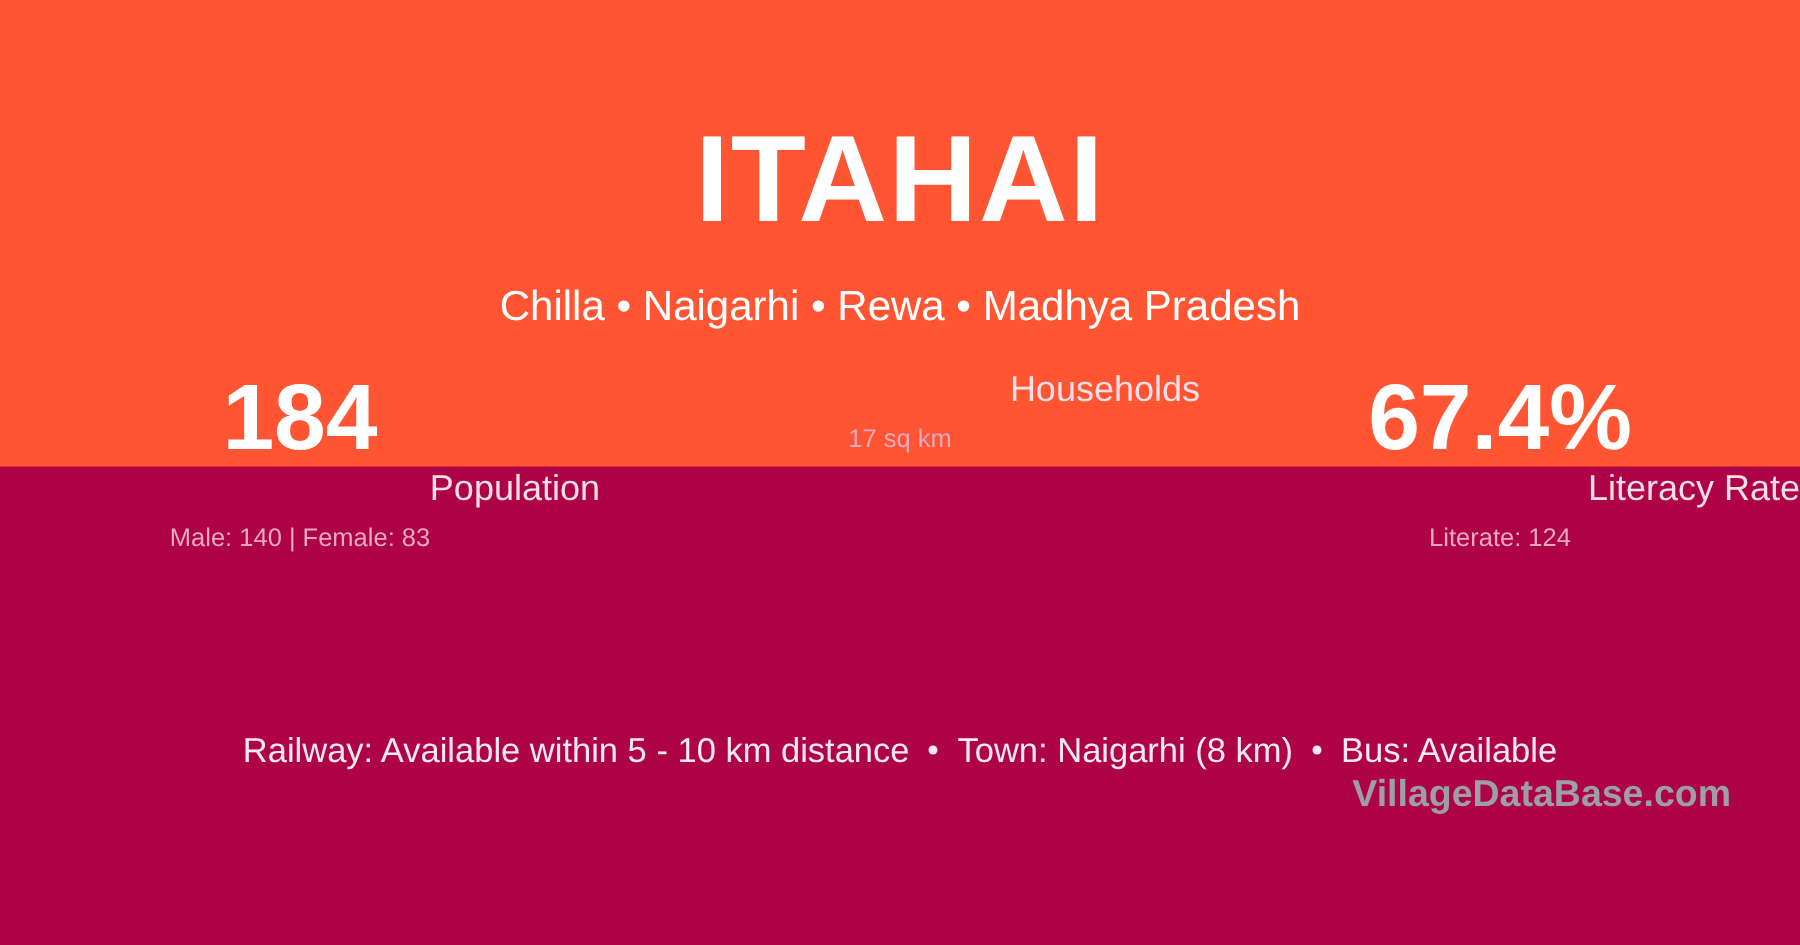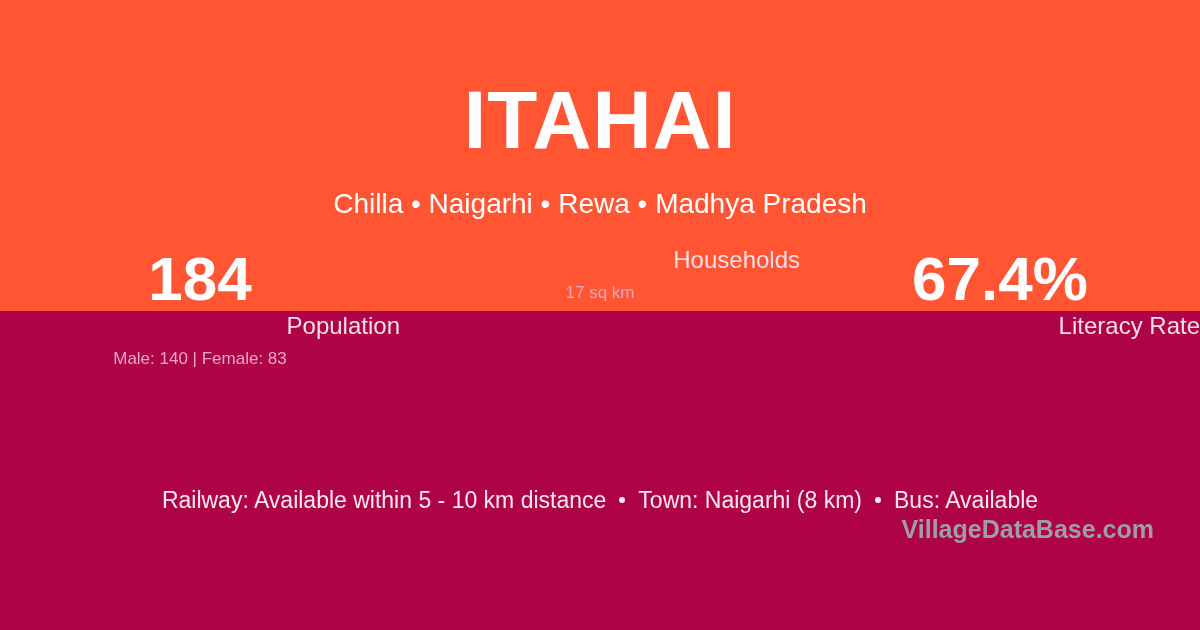--- a/index.html
+++ b/index.html
@@ -158,20 +158,21 @@
     </div>
 
     <div class="stat">
       <div class="stat-label">Households</div>
       <div class="stat-sub">17 sq km</div>
     </div>
 
     <div class="stat">
       <div class="stat-value">67.4%</div>
       <div class="stat-label">Literacy Rate</div>
+      <div class="stat-sub">Literate: 124</div>
     </div>
 
   </div>
 
   <div class="facilities">
     <span class="facility-item">Railway: Available within 5 - 10 km distance</span>
     <span class="facility-sep"></span>
     <span class="facility-item">Town: Naigarhi (8 km)</span>
     <span class="facility-sep"></span>
     <span class="facility-item">Bus: Available</span>

